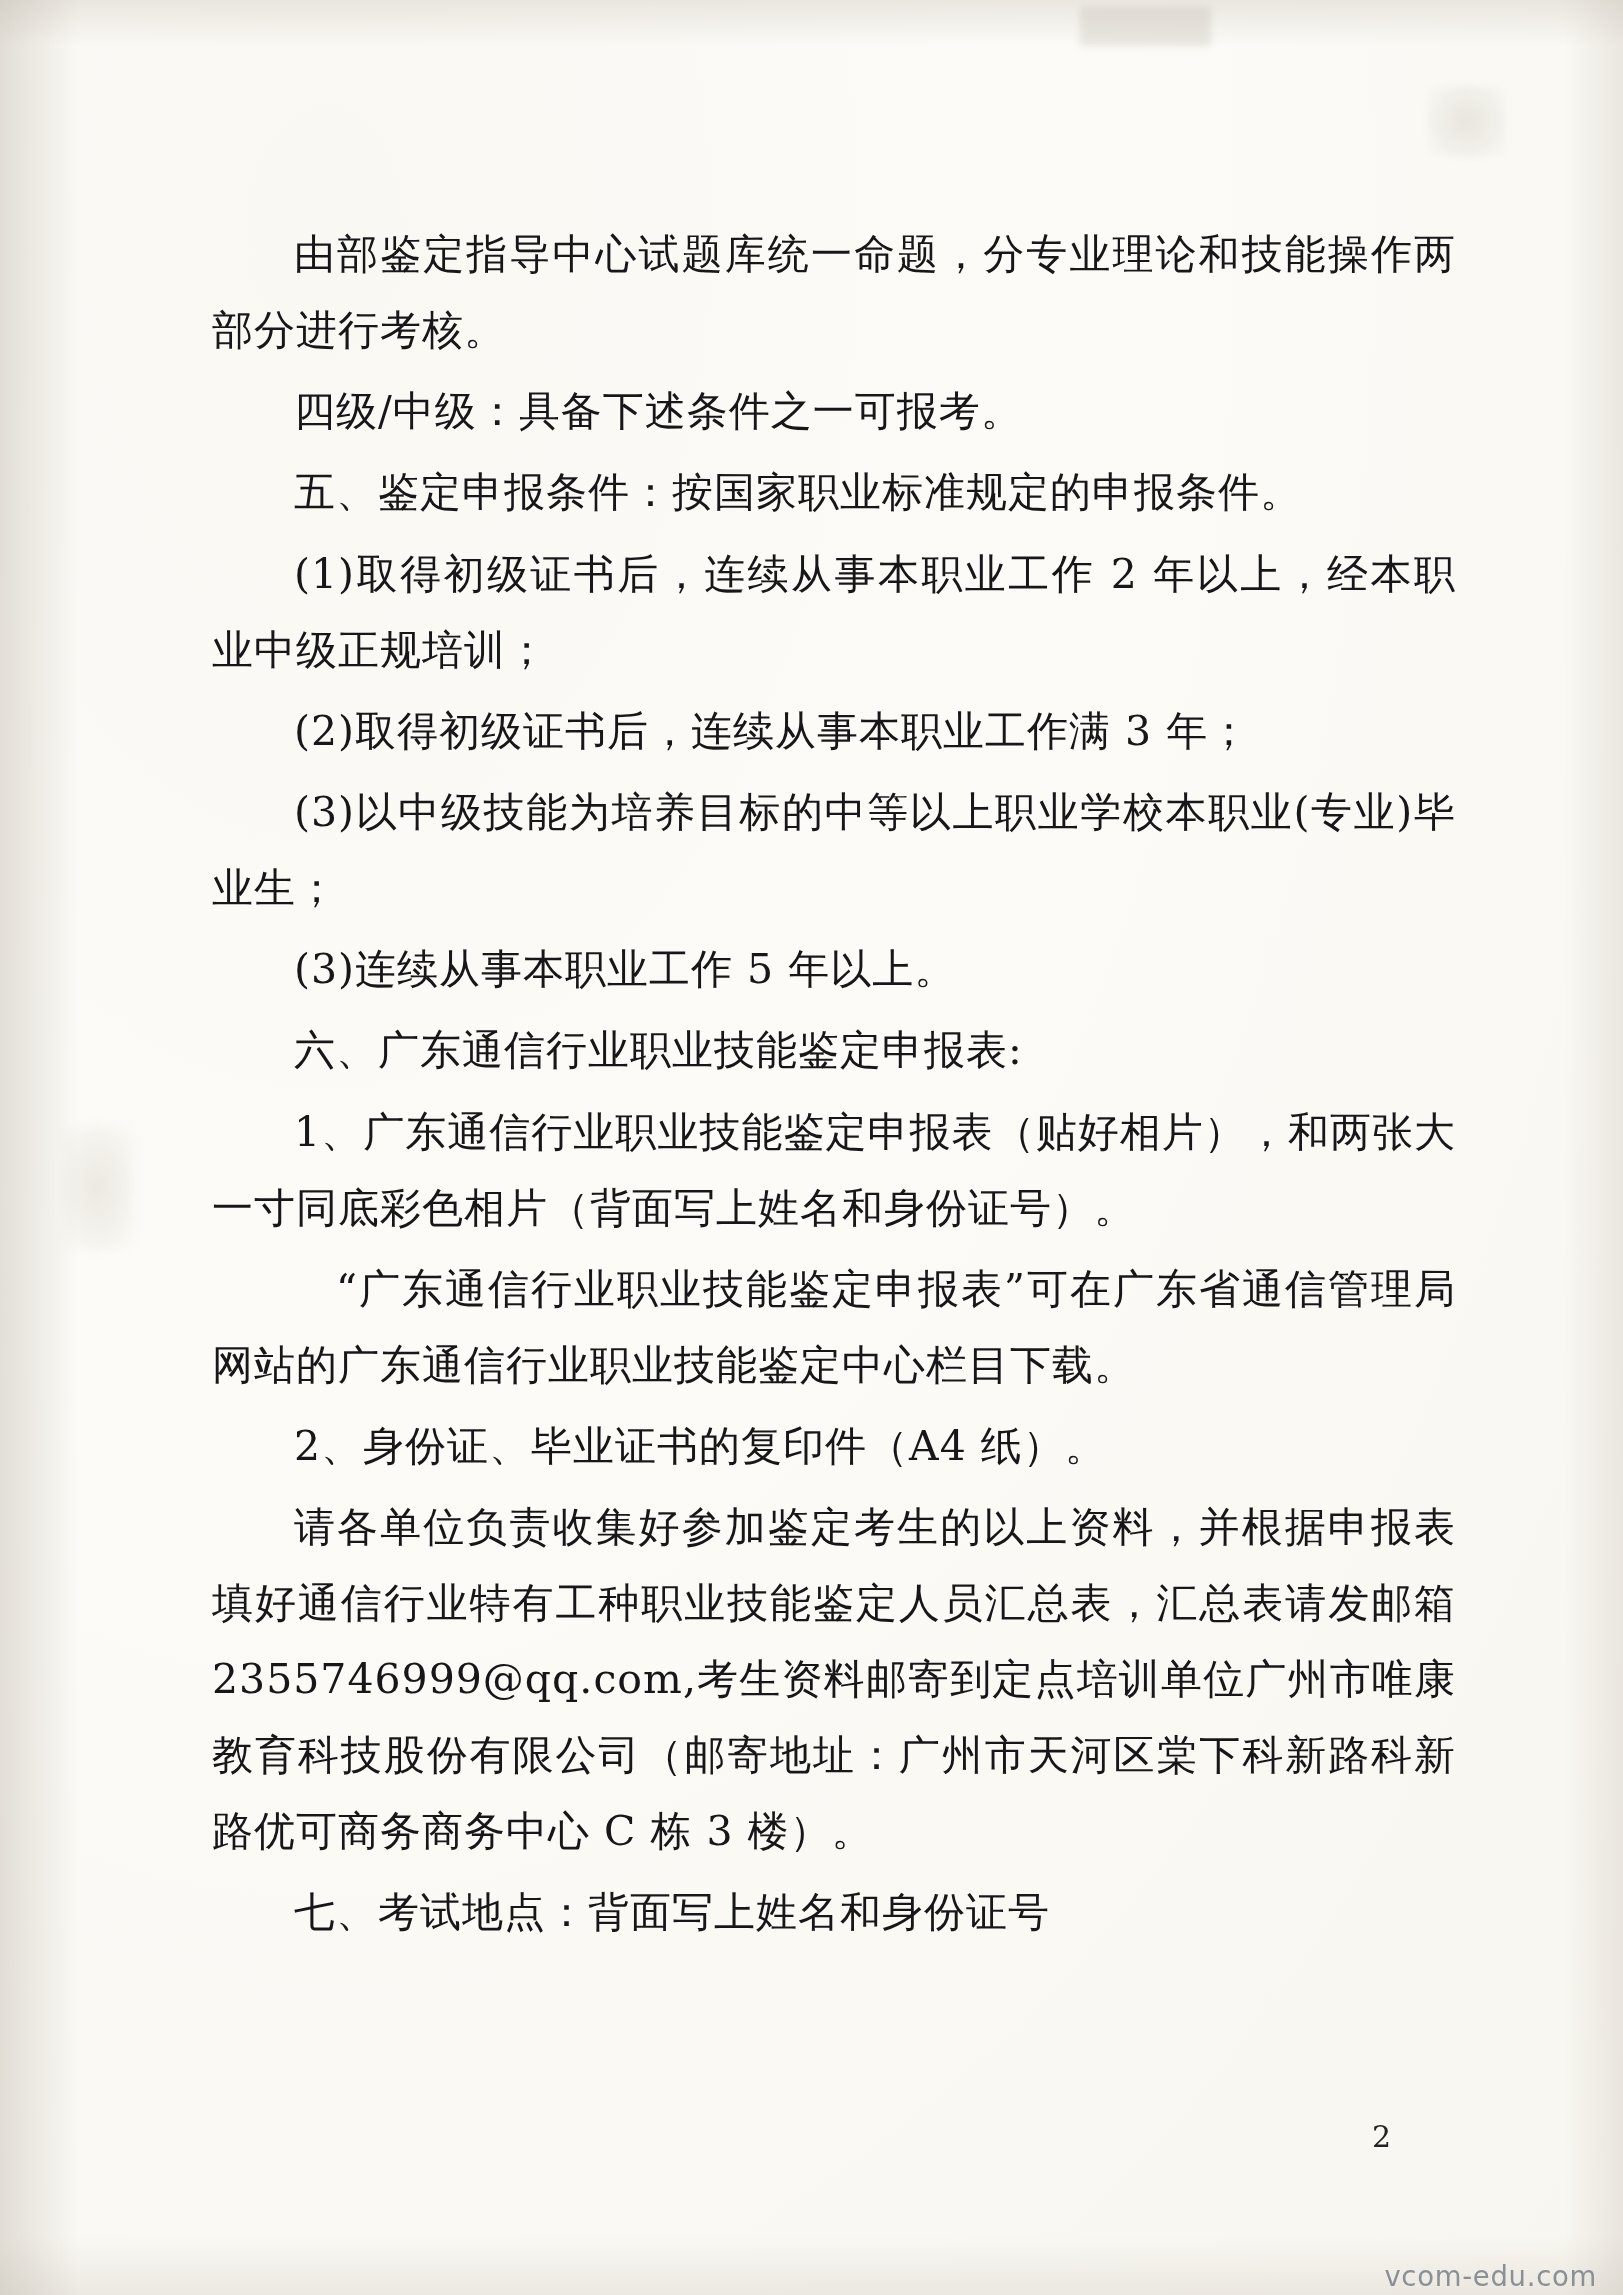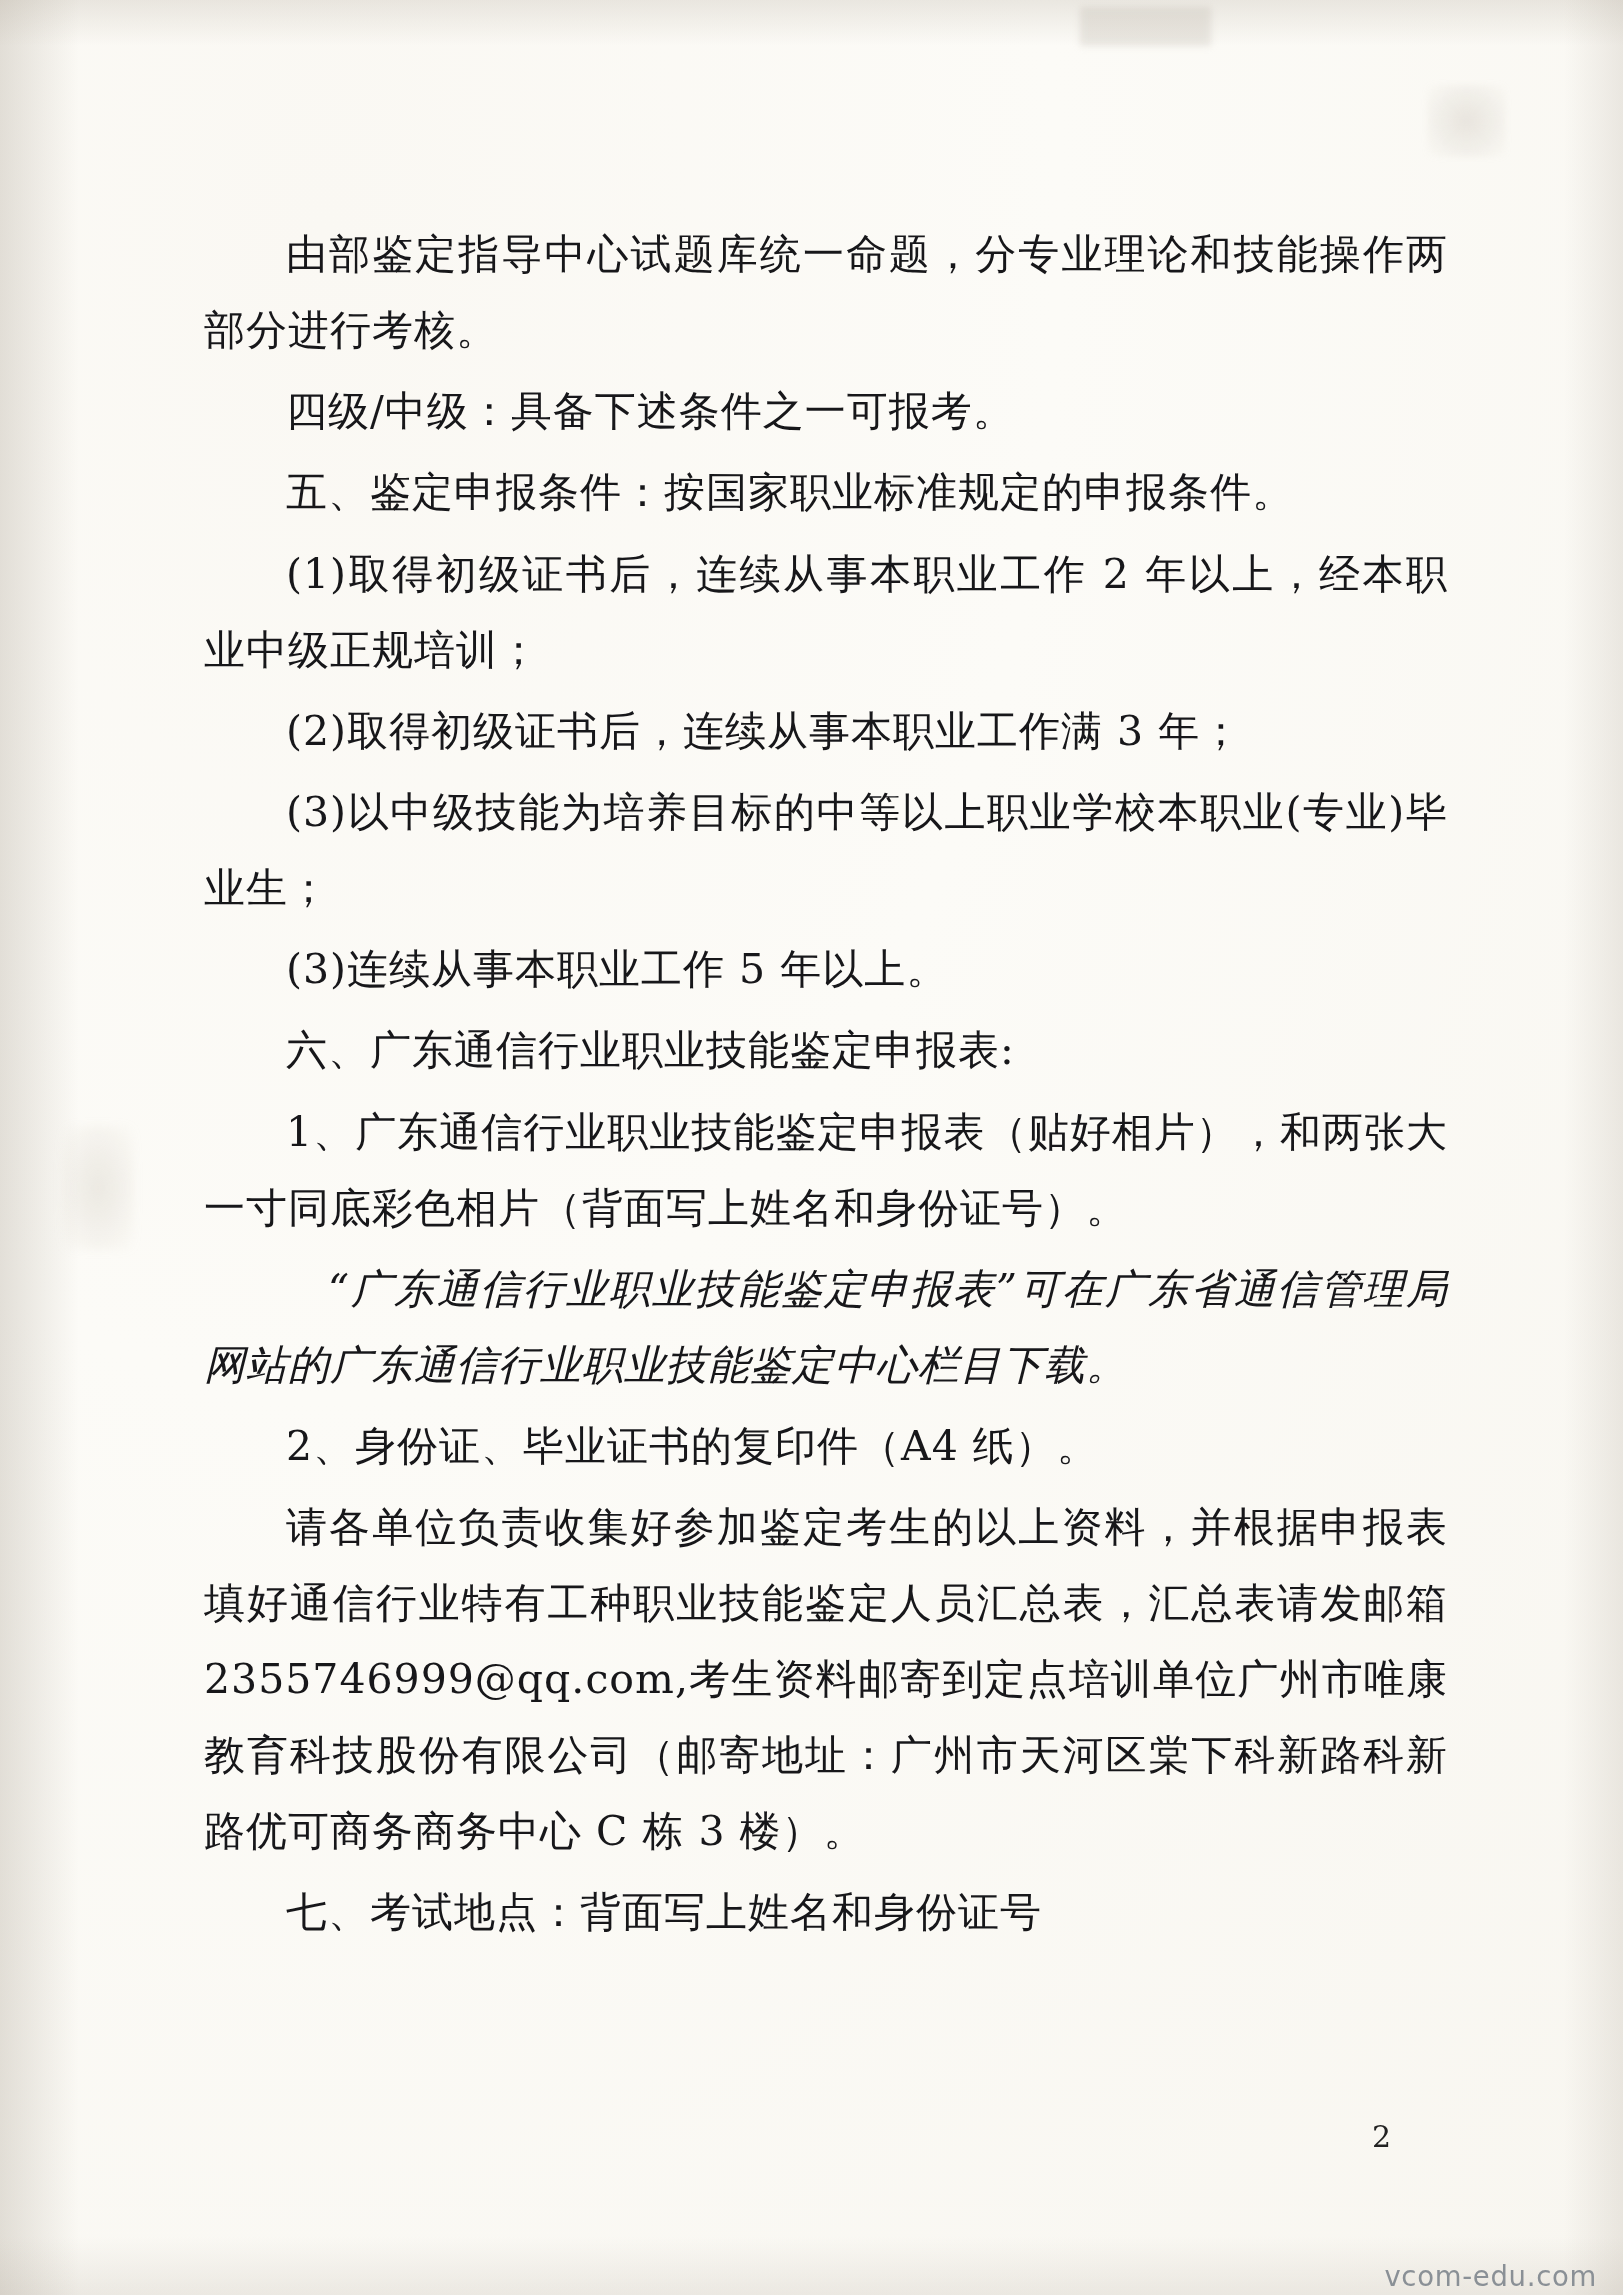--- a/index.html
+++ b/index.html
@@ -66,39 +66,38 @@
   .smudge-c {
     position: absolute;
     left: 62px; top: 1126px; width: 72px; height: 124px;
     background: radial-gradient(ellipse, rgba(195,186,172,0.28), rgba(255,255,255,0));
     filter: blur(4.6px);
     pointer-events: none;
   }
 
   .doc-body {
     position: absolute;
-    left: 204px;
+    left: 212px;
     top: 216px;
     width: 1244px;
   }
   .para {
     font-size: 41px;
     line-height: 76px;
     color: #17171a;
     letter-spacing: 1px;
     margin: 0 0 5.2px 0;
     text-align: justify;
     font-family: "DejaVu Serif", "Liberation Serif", serif;
   }
   .indent {
     text-indent: 82px;
   }
   .indent-wide {
     text-indent: 124px;
-    font-style: italic;
   }
   .page-number {
     position: absolute;
     right: 232px;
     bottom: 141px;
     font-size: 30px;
     color: #222;
     font-family: "DejaVu Serif", serif;
   }
   .watermark {

